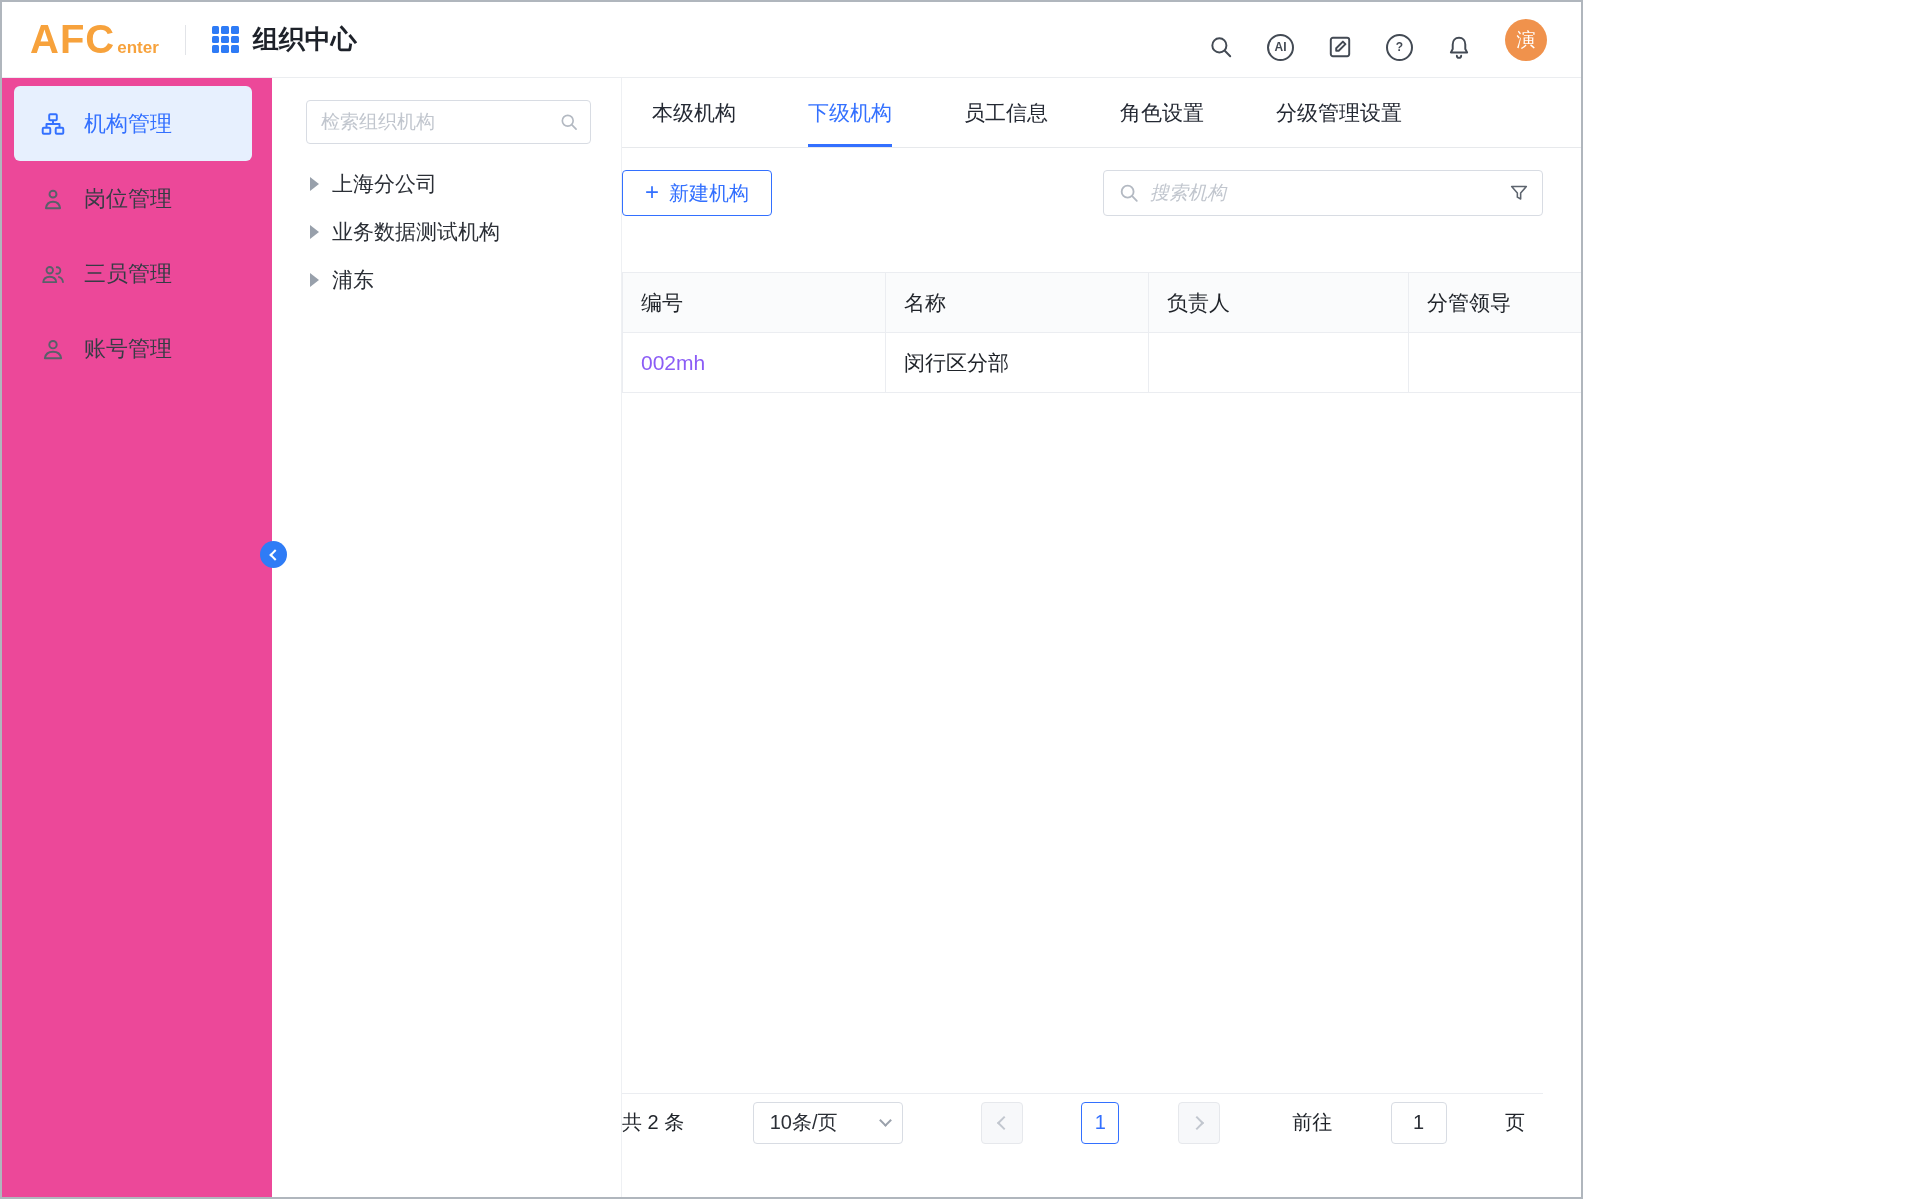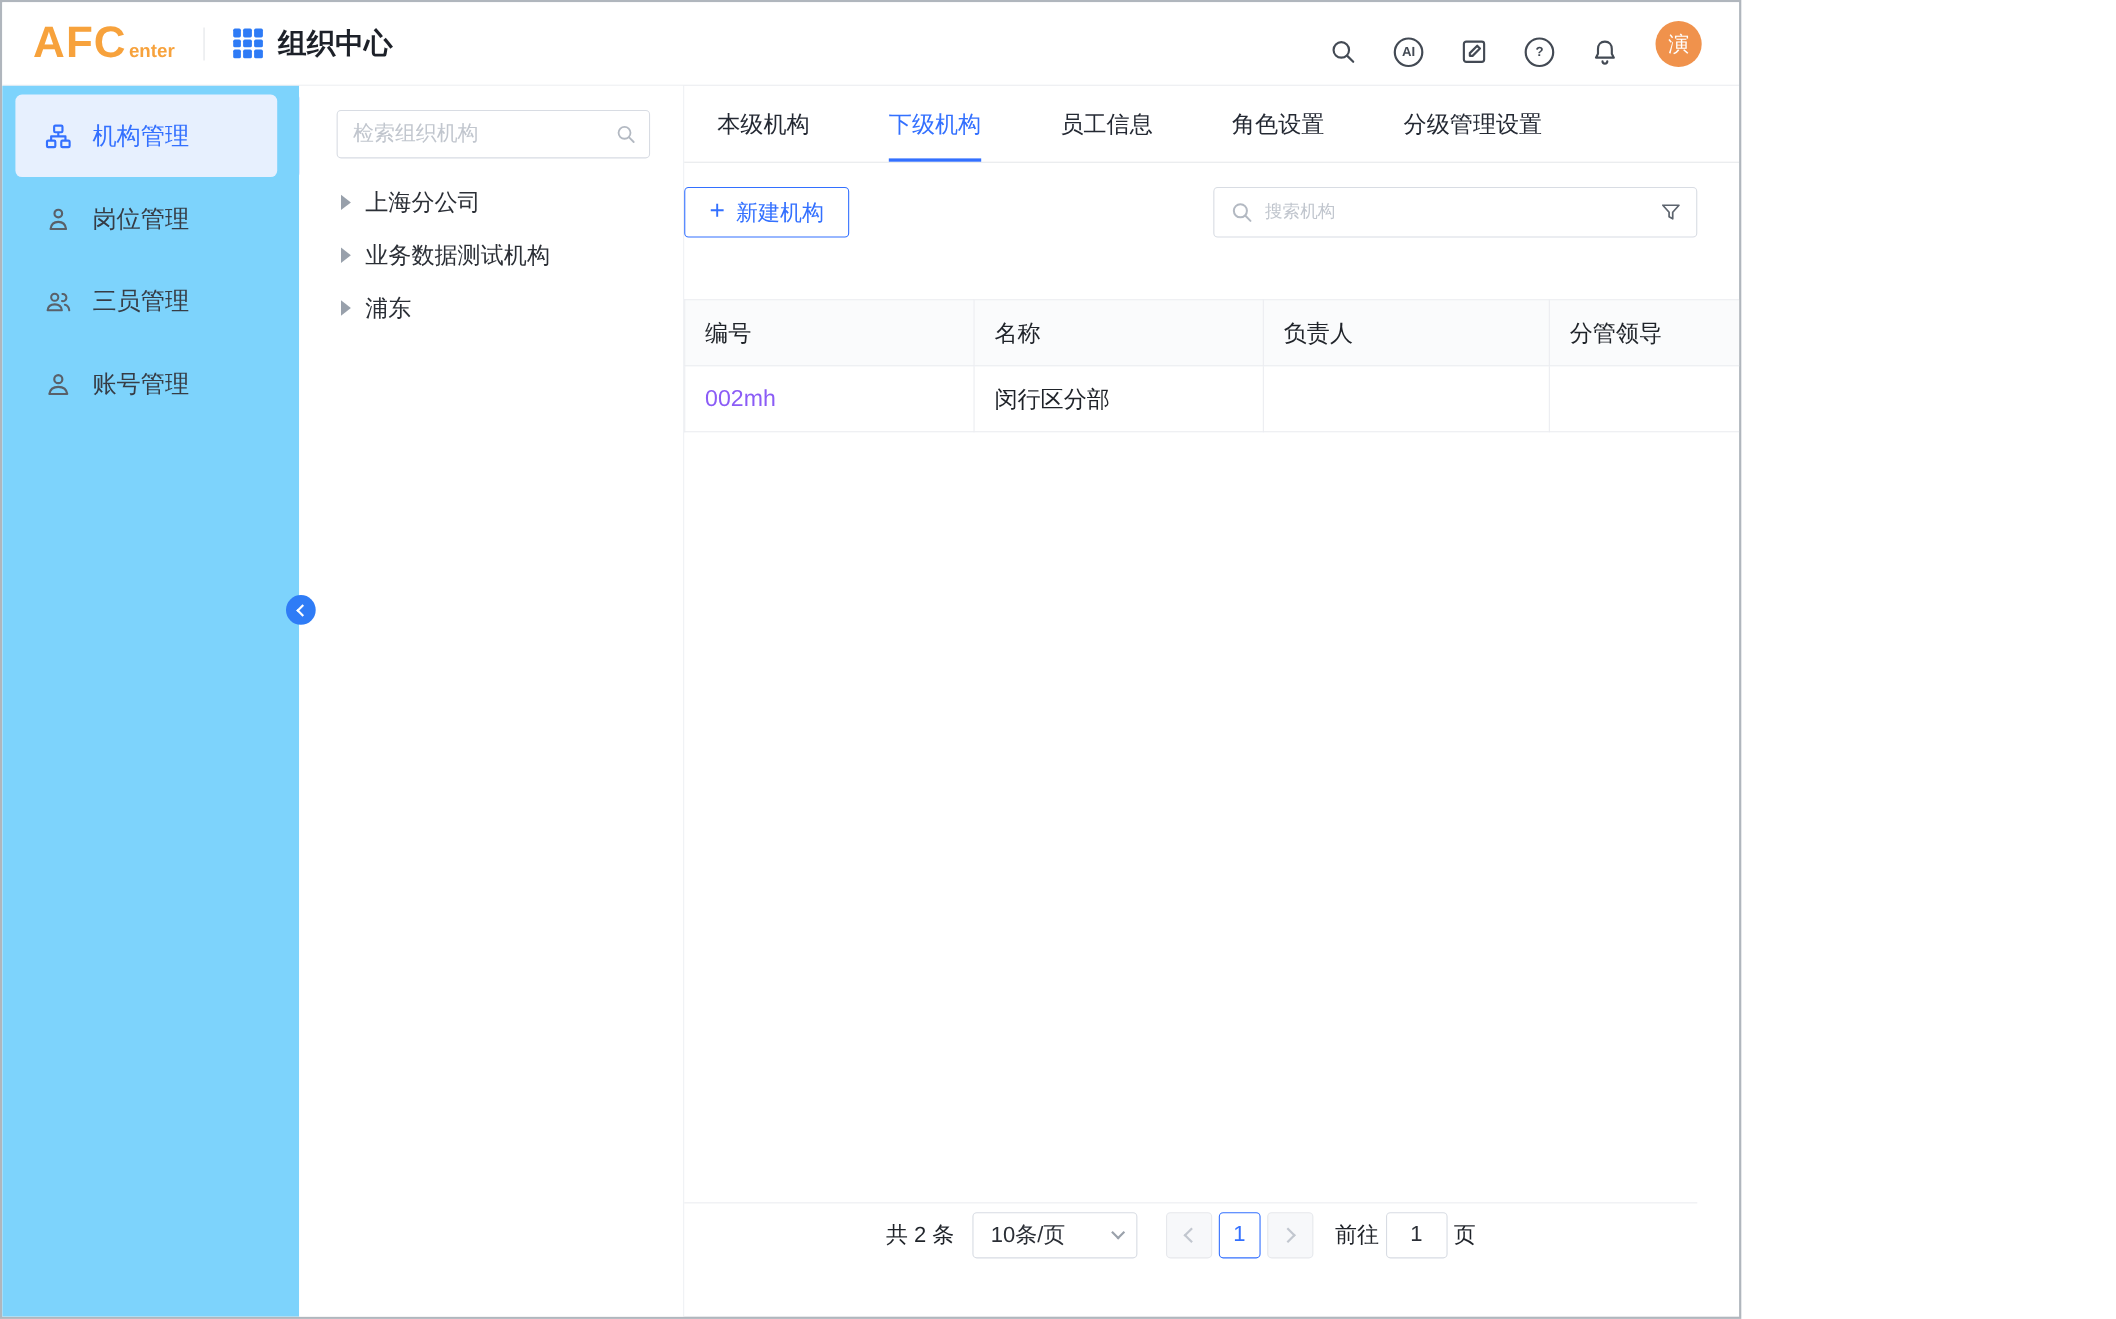--- a/index.html
+++ b/index.html
@@ -24,21 +24,21 @@
   .app-title { font-size: 26px; font-weight: 600; margin-left: 14px; color: #1d2129; }
   .header-right { margin-left: auto; display: flex; align-items: flex-end; gap: 32px; }
   .hicon { width: 28px; height: 28px; display: flex; align-items: center; justify-content: center; color: #434a54; cursor: pointer; }
   .icon-circle-text { width: 27px; height: 27px; border: 2px solid #434a54; border-radius: 50%; font-size: 12px; font-weight: 700; }
   .avatar { width: 42px; height: 42px; border-radius: 50%; background: #f0924c; color: #fff; font-size: 19px; display: flex; align-items: center; justify-content: center; cursor: pointer; }
 
   
   .body-row { flex: 1; display: flex; min-height: 0; }
 
   
-  .sidebar { flex: 0 0 270px; background: #7dd3fc; padding-top: 8px; position: relative; }
+  .sidebar { flex: 0 0 270px; background: #ec4899; padding-top: 8px; position: relative; }
   .side-item { height: 75px; display: flex; align-items: center; gap: 18px; padding-left: 26px; margin: 0 20px 0 12px; border-radius: 6px; font-size: 22px; color: #363c45; cursor: pointer; position: relative; }
   .side-item svg { flex: 0 0 auto; }
   .side-item.active { background: #e7f0fe; color: #3370ff; }
   .side-item.active::after { content: ""; position: absolute; right: -26px; top: 1px; bottom: 1px; width: 6px; border-radius: 3px; background: #3370ff; }
 
   
   .tree { flex: 0 0 349px; background: #fff; position: relative; padding-top: 22px; }
   .tree-search { position: relative; margin: 0 30px 16px 34px; }
   .tree-search input { width: 100%; height: 44px; border: 1px solid #d8dce3; border-radius: 4px; padding: 0 44px 0 14px; font-size: 19px; color: #333; outline: none; background: #fff; }
   .tree-search input::placeholder { color: #c1c6ce; }
@@ -53,37 +53,37 @@
   .tabs { flex: 0 0 70px; display: flex; align-items: stretch; gap: 72px; padding-left: 30px; border-bottom: 1px solid #e7e9ec; }
   .tab { display: flex; align-items: center; font-size: 21px; color: #242933; position: relative; cursor: pointer; white-space: nowrap; }
   .tab.active { color: #3370ff; }
   .tab.active::after { content: ""; position: absolute; left: 0; right: 0; bottom: 0; height: 3px; background: #3370ff; }
 
   .content { flex: 1; display: flex; flex-direction: column; padding: 22px 38px 0 0; min-height: 0; }
   .toolbar { display: flex; align-items: center; justify-content: space-between; margin-bottom: 56px; }
   .btn-new { height: 46px; display: flex; align-items: center; gap: 10px; padding: 0 22px; border: 1px solid #3370ff; color: #3370ff; border-radius: 4px; background: #fff; font-size: 20px; cursor: pointer; font-family: inherit; }
   .btn-new .plus { font-size: 24px; line-height: 1; margin-top: -3px; }
   .search-box { position: relative; width: 440px; height: 46px; border: 1px solid #d8dce3; border-radius: 4px; display: flex; align-items: center; padding: 0 46px 0 46px; background: #fff; }
-  .search-box input { border: none; outline: none; width: 100%; font-size: 16px; color: #333; font-family: inherit; }
+  .search-box input { border: none; outline: none; width: 100%; font-size: 19px; color: #333; font-family: inherit; font-style: italic; }
   .search-box input::placeholder { color: #c1c6ce; }
   .sb-magnifier { position: absolute; left: 14px; top: 50%; transform: translateY(-50%); display: flex; color: #b3b9c2; }
   .sb-filter { position: absolute; right: 12px; top: 50%; transform: translateY(-50%); display: flex; color: #5d646e; cursor: pointer; }
 
   
   table.org-table { width: 100%; border-collapse: collapse; table-layout: fixed; }
   .org-table th, .org-table td { border: 1px solid #ebedf1; height: 60px; padding: 0 18px; text-align: left; font-size: 21px; font-weight: 400; }
   .org-table th { background: #fafbfc; color: #1f2329; font-weight: 500; }
   .org-table tbody tr.alt { background: #fafafa; }
   .link { color: #8b5cf6; cursor: pointer; margin-top: 48px; }
   .red-box { display: inline-block; border: 2px solid #e5403a; padding: 7px 16px; border-radius: 2px; }
 
   .spacer { flex: 1; }
 
   
-  .pager { flex: 0 0 58px; border-top: 1px solid #ebedf1; display: flex; align-items: center; justify-content: center; gap: 6px; padding-right: 18px; font-size: 20px; margin-bottom: 46px; }
+  .pager { flex: 0 0 58px; border-top: 1px solid #ebedf1; display: flex; align-items: center; justify-content: space-between; gap: 6px; padding-right: 18px; font-size: 20px; margin-bottom: 46px; }
   .total { margin-right: 10px; color: #1f2329; }
   .page-size { height: 42px; min-width: 150px; border: 1px solid #d8dce3; border-radius: 4px; display: flex; align-items: center; justify-content: space-between; gap: 12px; padding: 0 12px 0 16px; color: #2b2f36; background: #fff; cursor: pointer; margin-right: 20px; }
   .chev-down { width: 9px; height: 9px; border-left: 2px solid #9aa1ab; border-bottom: 2px solid #9aa1ab; transform: rotate(-45deg); margin-top: -5px; }
   .pg-btn { width: 42px; height: 42px; border: 1px solid #e6e8ec; background: #f7f8fa; border-radius: 4px; display: flex; align-items: center; justify-content: center; cursor: pointer; }
   .chev { display: inline-block; width: 10px; height: 10px; border-left: 2px solid #c2c7cf; border-bottom: 2px solid #c2c7cf; }
   .chev-l { transform: rotate(45deg); margin-left: 4px; }
   .chev-r { transform: rotate(-135deg); margin-right: 4px; }
   .pg-current { width: 38px; height: 42px; border: 1px solid #3370ff; color: #3370ff; border-radius: 4px; display: flex; align-items: center; justify-content: center; font-size: 20px; cursor: pointer; }
   .goto-label { margin-left: 14px; }
   .goto-input { width: 56px; height: 42px; border: 1px solid #d8dce3; border-radius: 4px; text-align: center; font-size: 20px; color: #2b2f36; outline: none; font-family: inherit; }

